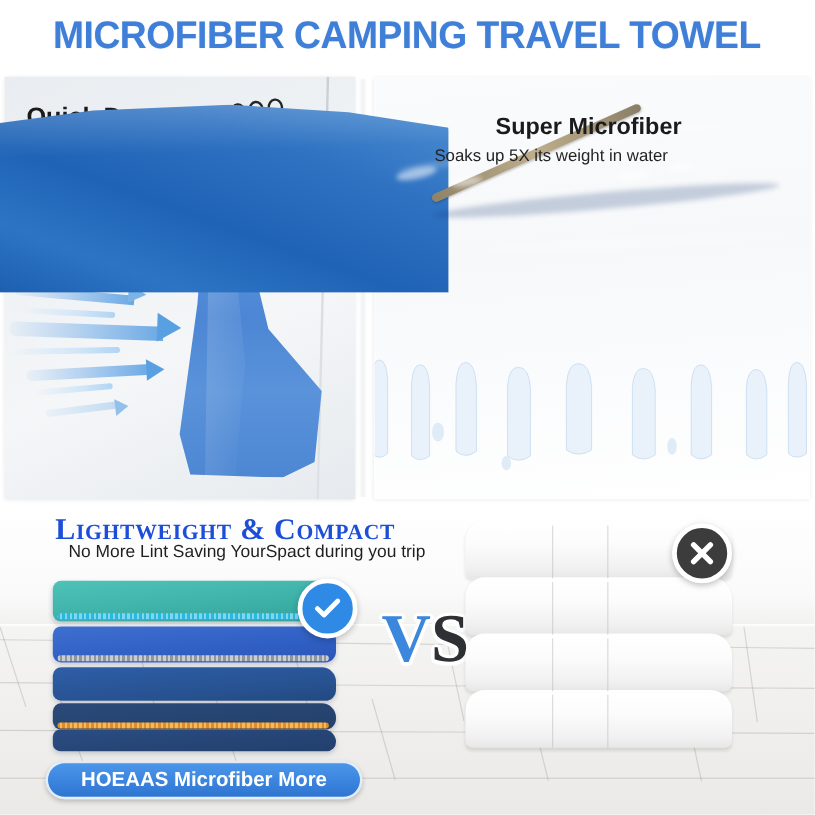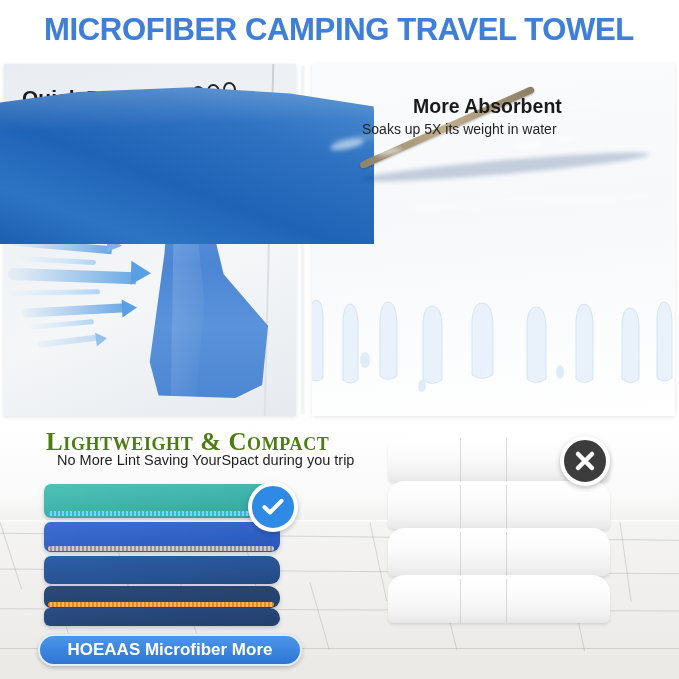--- a/index.html
+++ b/index.html
@@ -297,21 +297,21 @@
   }
 
   .lw-title {
     position: absolute;
     left: 46px; top: 428px;
     font-family: "Liberation Serif", serif;
     font-variant: small-caps;
     font-weight: bold;
     font-size: 25px;
     letter-spacing: 0.6px;
-    color: #4d7c0f;
+    color: #1d4ed8;
     white-space: nowrap;
   }
   .lw-sub {
     position: absolute;
     left: 26px; top: 452px;
     font-size: 14.5px;
     color: #1f1f1f;
     white-space: nowrap;
     margin-left: 31px;
   }
@@ -504,21 +504,21 @@
   <div class="wet-towel"></div>
   <div class="wet-fold wf1"></div>
   <div class="wet-fold wf2"></div>
   <div class="wet-fold wf3"></div>
   <div class="wet-seam"></div>
   <div class="wet-highlight wh1"></div>
   <div class="wet-highlight wh2"></div>
   <div class="wet-highlight wh3"></div>
   <div class="wet-highlight wh4"></div>
 
-  <div class="feature-title sa-title">More Absorbent</div>
+  <div class="feature-title sa-title">Super Microfiber</div>
   <div class="feature-sub sa-sub">Soaks up 5X its weight in water</div>
 
   <div class="bottom">
     <div class="wall-back"></div>
     <div class="baseboard"></div>
     <div class="floor">
       <div class="plank" style="left:-20px;  top:10px;  width:800px; transform:rotate(0.6deg);"></div>
       <div class="plank" style="left:-20px;  top:46px;  width:800px; transform:rotate(0.4deg);"></div>
       <div class="plank" style="left:-20px;  top:86px;  width:800px; transform:rotate(0.2deg);"></div>
       <div class="plank" style="left:-20px;  top:126px; width:800px; transform:rotate(0deg);"></div>
@@ -549,20 +549,21 @@
     <div class="mf-trim mft4"></div>
     <div class="mf-towel mf5"></div>
   </div>
 
   <div class="check-badge">
     <svg width="28" height="28" viewBox="0 0 28 28" aria-hidden="true">
       <path d="M5.5 14.2 L11 19.5 L22.5 7.8" fill="none" stroke="#ffffff" stroke-width="4" stroke-linecap="round" stroke-linejoin="round"></path>
     </svg>
   </div>
 
+  <div class="vs-badge"><span class="vs-v">V</span><span class="vs-s">S</span></div>
 
   <div class="tw-stack">
     <div class="tw-towel tw1"></div>
     <div class="tw-towel tw2"></div>
     <div class="tw-towel tw3"></div>
     <div class="tw-towel tw4"></div>
     <div class="tw-crease" style="left:72px;  top:4px;"></div>
     <div class="tw-crease" style="left:118px; top:4px;"></div>
     <div class="tw-crease" style="left:72px;  top:51px;"></div>
     <div class="tw-crease" style="left:118px; top:51px;"></div>

